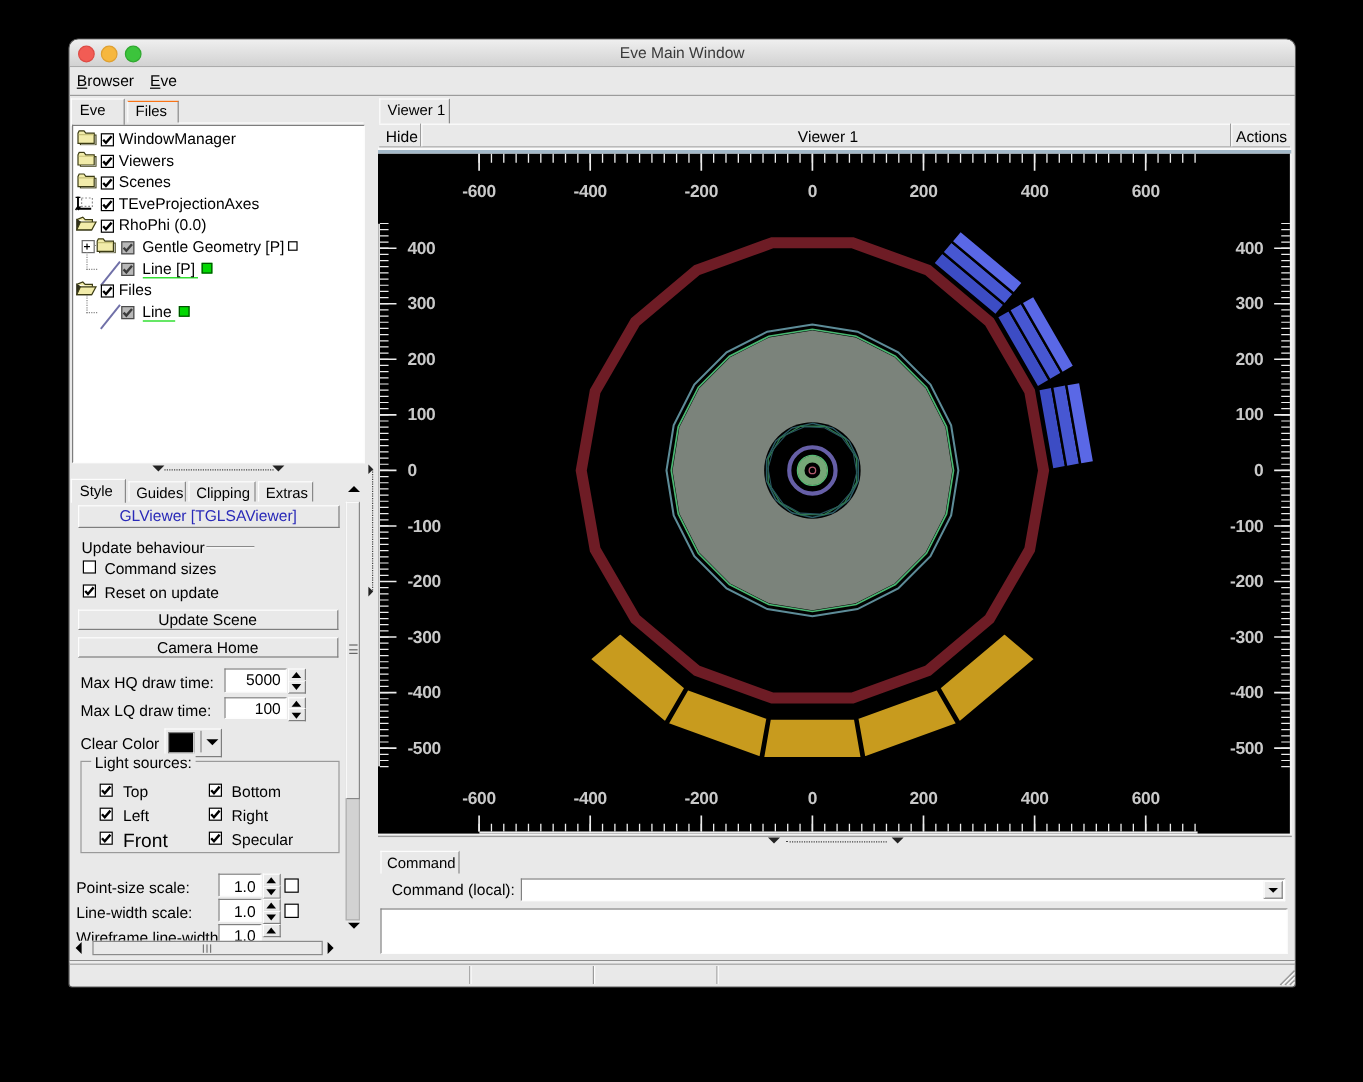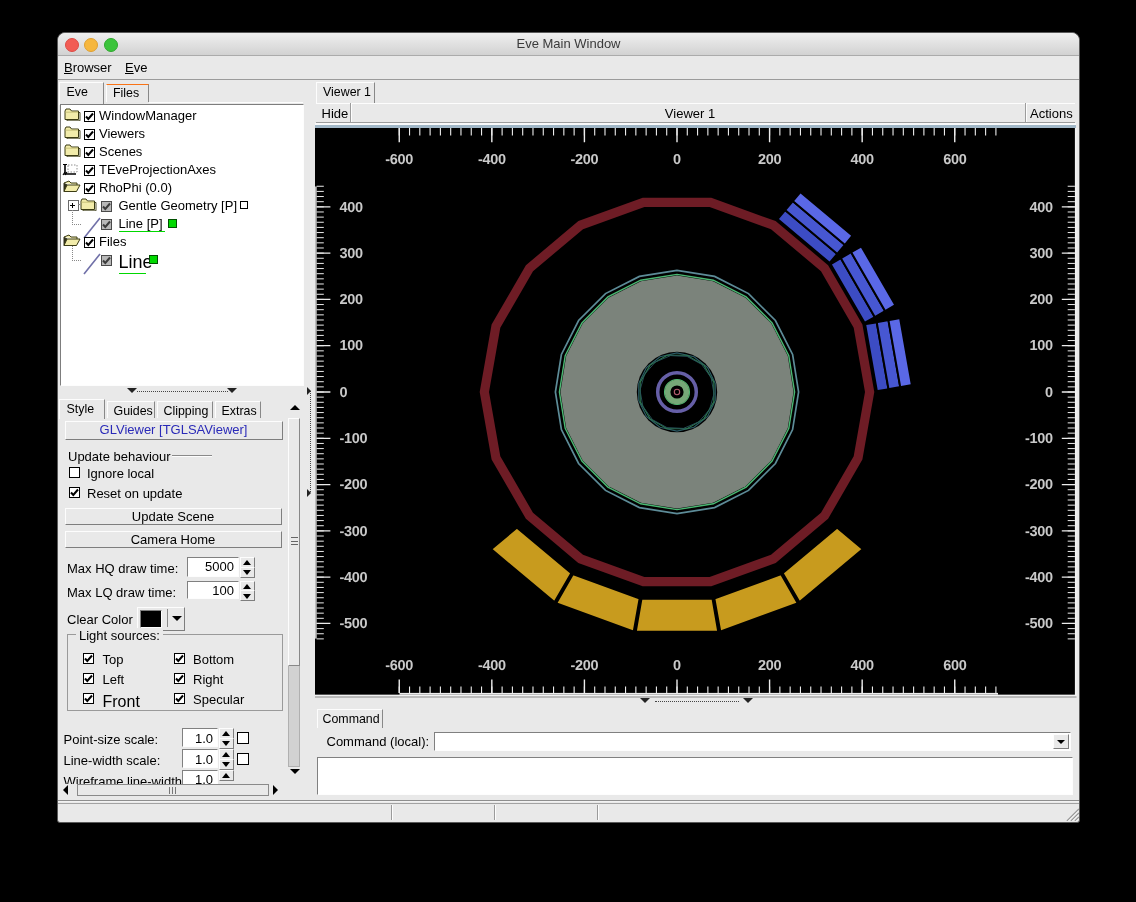--- a/index.html
+++ b/index.html
@@ -127,21 +127,21 @@
 <div style="position:absolute;left:72px;top:246.0px;width:1px;height:15px;border-left:1px dotted #888"></div>
 <div style="position:absolute;left:72px;top:260.0px;width:9px;border-top:1px dotted #888"></div>
 <svg style="position:absolute;left:83px;top:253.0px" width="18" height="22" viewBox="0 0 18 22">
     <path d="M1 21 L17 1" stroke="#7070a8" stroke-width="1.6"></path>
   </svg>
 <div style="position:absolute;left:101px;top:254.5px;width:9px;height:9px;background:#b8b8b8;border:1.5px solid #4a4a4a">
     <svg width="11" height="11" viewBox="0 0 11 11" style="position:absolute;left:-1px;top:-1px">
       <path d="M2 5.5 L4.3 8 L9 2.5" fill="none" stroke="#3c3c3c" stroke-width="2"></path>
     </svg>
   </div>
-<div style="position:absolute;left:118.5px;top:252.0px;font-size:18px;border-bottom:1.5px solid #00d800;padding-bottom:0px;width:27px">Line</div>
+<div style="position:absolute;left:118.5px;top:252.0px;font-size:13px;border-bottom:1.5px solid #00d800;padding-bottom:0px;width:27px">Line</div>
 <div style="position:absolute;left:149.0px;top:254.5px;width:7px;height:7px;background:#00d800;border:1px solid #005000"></div>
 
 <div style="position:absolute;left:137px;top:390.5px;width:91px;border-top:1.5px dotted #444"></div>
 <div style="position:absolute;left:127px;top:388px;width:0;height:0;border-left:5px solid transparent;border-right:5px solid transparent;border-top:5px solid #222"></div>
 <div style="position:absolute;left:227px;top:388px;width:0;height:0;border-left:5px solid transparent;border-right:5px solid transparent;border-top:5px solid #222"></div>
 
 <div style="position:absolute;left:58.5px;top:398.5px;width:46px;height:20px;background:#e9e9e9;border-top:1px solid #fdfdfd;border-left:1px solid #fdfdfd;border-right:1px solid #888;font-size:12.4px;padding-left:7px;box-sizing:border-box;padding-top:2.5px;white-space:nowrap;overflow:hidden">Style</div>
 <div style="position:absolute;left:106.5px;top:401px;width:48.5px;height:16.5px;background:#e9e9e9;border-top:1px solid #fdfdfd;border-left:1px solid #fdfdfd;border-right:1px solid #888;font-size:12.4px;padding-left:6px;box-sizing:border-box;padding-top:1.5px;white-space:nowrap;overflow:hidden">Guides</div>
 <div style="position:absolute;left:156.5px;top:401px;width:56px;height:16.5px;background:#e9e9e9;border-top:1px solid #fdfdfd;border-left:1px solid #fdfdfd;border-right:1px solid #888;font-size:12.4px;padding-left:6px;box-sizing:border-box;padding-top:1.5px;white-space:nowrap;overflow:hidden">Clipping</div>
 <div style="position:absolute;left:214.5px;top:401px;width:46px;height:16.5px;background:#e9e9e9;border-top:1px solid #fdfdfd;border-left:1px solid #fdfdfd;border-right:1px solid #888;font-size:12.4px;padding-left:6px;box-sizing:border-box;padding-top:1.5px;white-space:nowrap;overflow:hidden">Extras</div>
@@ -151,21 +151,21 @@
 <div style="position:absolute;left:288px;top:418px;width:12px;height:248px;background:#e9e9e9;border:1px solid;border-color:#fdfdfd #888 #888 #fdfdfd;box-sizing:border-box"></div>
 <div style="position:absolute;left:290.5px;top:537px;width:7px;height:1.2px;background:#666"></div>
 <div style="position:absolute;left:290.5px;top:540.5px;width:7px;height:1.2px;background:#666"></div>
 <div style="position:absolute;left:290.5px;top:544px;width:7px;height:1.2px;background:#666"></div>
 <div style="position:absolute;left:289.5px;top:769px;width:0;height:0;border-left:5.5px solid transparent;border-right:5.5px solid transparent;border-top:5.5px solid #000"></div>
 
 <div class="btn" style="left:64.5px;top:421px;width:216px;height:16.5px;line-height:16.5px;color:#2a2ab8">GLViewer [TGLSAViewer]</div>
 <div style="position:absolute;left:68px;top:449px;font-size:13px">Update behaviour</div>
 <div style="position:absolute;left:172px;top:455px;width:40px;border-top:1px solid #8a8a8a;border-bottom:1px solid #fdfdfd"></div>
 <div style="position:absolute;left:68.5px;top:467px;width:9px;height:9px;background:#fff;border:1.5px solid #000"></div>
-<div style="position:absolute;left:87px;top:465.5px;font-size:13px">Ignore local</div>
+<div style="position:absolute;left:87px;top:465.5px;font-size:13px">Command sizes</div>
 <div style="position:absolute;left:68.5px;top:487px;width:9px;height:9px;background:#fff;border:1.5px solid #000">
     <svg width="11" height="11" viewBox="0 0 11 11" style="position:absolute;left:-1px;top:-1px">
       <path d="M2 5.5 L4.3 8 L9 2.5" fill="none" stroke="#000" stroke-width="2"></path>
     </svg>
   </div>
 <div style="position:absolute;left:87px;top:485.5px;font-size:13px">Reset on update</div>
 <div class="btn" style="left:64.5px;top:507.5px;width:215px;height:15.5px;line-height:15.5px">Update Scene</div>
 <div class="btn" style="left:64.5px;top:530.5px;width:215px;height:15.5px;line-height:15.5px">Camera Home</div>
 <div style="position:absolute;left:67px;top:561px;font-size:13px">Max HQ draw time:</div>
 <div style="position:absolute;left:187px;top:557px;width:52px;height:20px;background:#fff;border:1px solid;border-color:#808080 #fdfdfd #fdfdfd #808080;font-size:13px;text-align:right;line-height:18.5px;padding-right:4px;box-sizing:border-box">5000</div>

